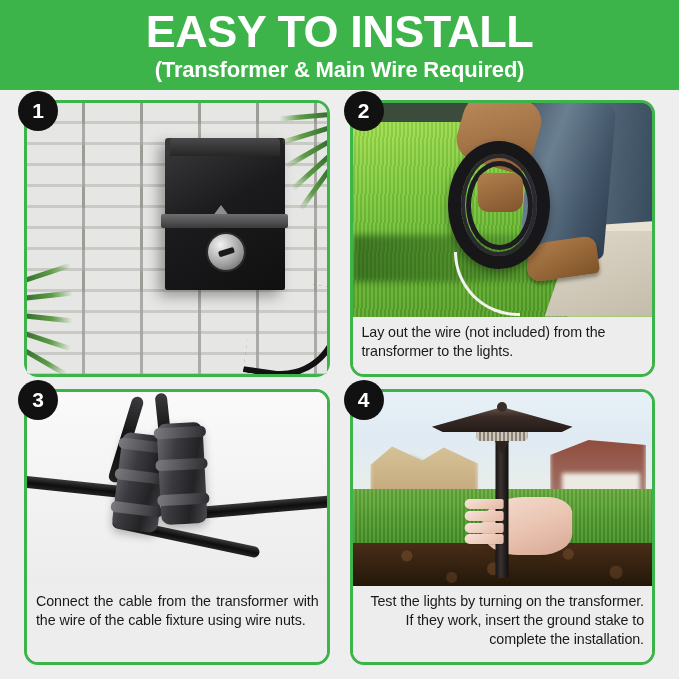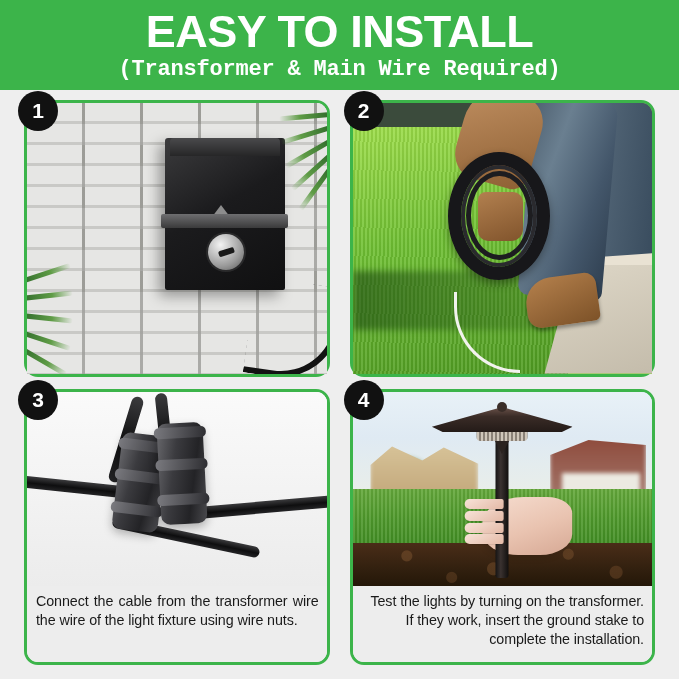--- a/index.html
+++ b/index.html
@@ -37,21 +37,20 @@
     font-family: "Liberation Sans", sans-serif;
   }
   .header-subtitle {
     color: #ffffff;
     font-size: 22px;
     font-weight: bold;
     line-height: 26px;
     text-align: left;
     margin-top: 1px;
     letter-spacing: -0.2px;
-    font-family: Liberation Mono, monospace;
   }
 
   
   .grid {
     position: absolute;
     left: 0;
     top: 90px;
     width: 679px;
     height: 589px;
     padding: 10px 24px 14px 24px;
@@ -480,20 +479,21 @@
       <div class="p2-walk"></div>
       <div class="p2-walk2"></div>
       <div class="p2-leg2"></div>
       <div class="p2-leg"></div>
       <div class="p2-shoe"></div>
       <div class="p2-arm"></div>
       <div class="p2-spool"></div>
       <div class="p2-hand"></div>
       <div class="p2-wire"></div>
     </div>
+    <div class="card-caption short">Lay out the wire (not included) from the transformer to the lights.</div>
   </div>
 
   <div class="card">
     <div class="badge">3</div>
     <div class="card-photo ph3">
       <div class="p3-bg"></div>
       <div class="p3-cable c-up1"></div>
       <div class="p3-cable c-up2"></div>
       <div class="p3-cable c-left"></div>
       <div class="p3-cable c-right"></div>
@@ -502,21 +502,21 @@
         <i style="top:6%"></i>
           <i style="top:38%"></i>
           <i style="top:72%"></i>
       </div>
       <div class="conn conn2">
         <i style="top:4%"></i>
           <i style="top:36%"></i>
           <i style="top:70%"></i>
       </div>
     </div>
-    <div class="card-caption tall just">Connect the cable from the transformer wire the wire of the light fixture using wire nuts.</div>
+    <div class="card-caption tall just">Connect the cable from the transformer with the wire of the cable fixture using wire nuts.</div>
   </div>
 
   <div class="card">
     <div class="badge">4</div>
     <div class="card-photo ph4">
       <div class="p4-sky"></div>
       <div class="p4-tree"></div>
       <div class="p4-house-l"></div>
       <div class="p4-house-r"></div>
       <div class="p4-house-r2"></div>

